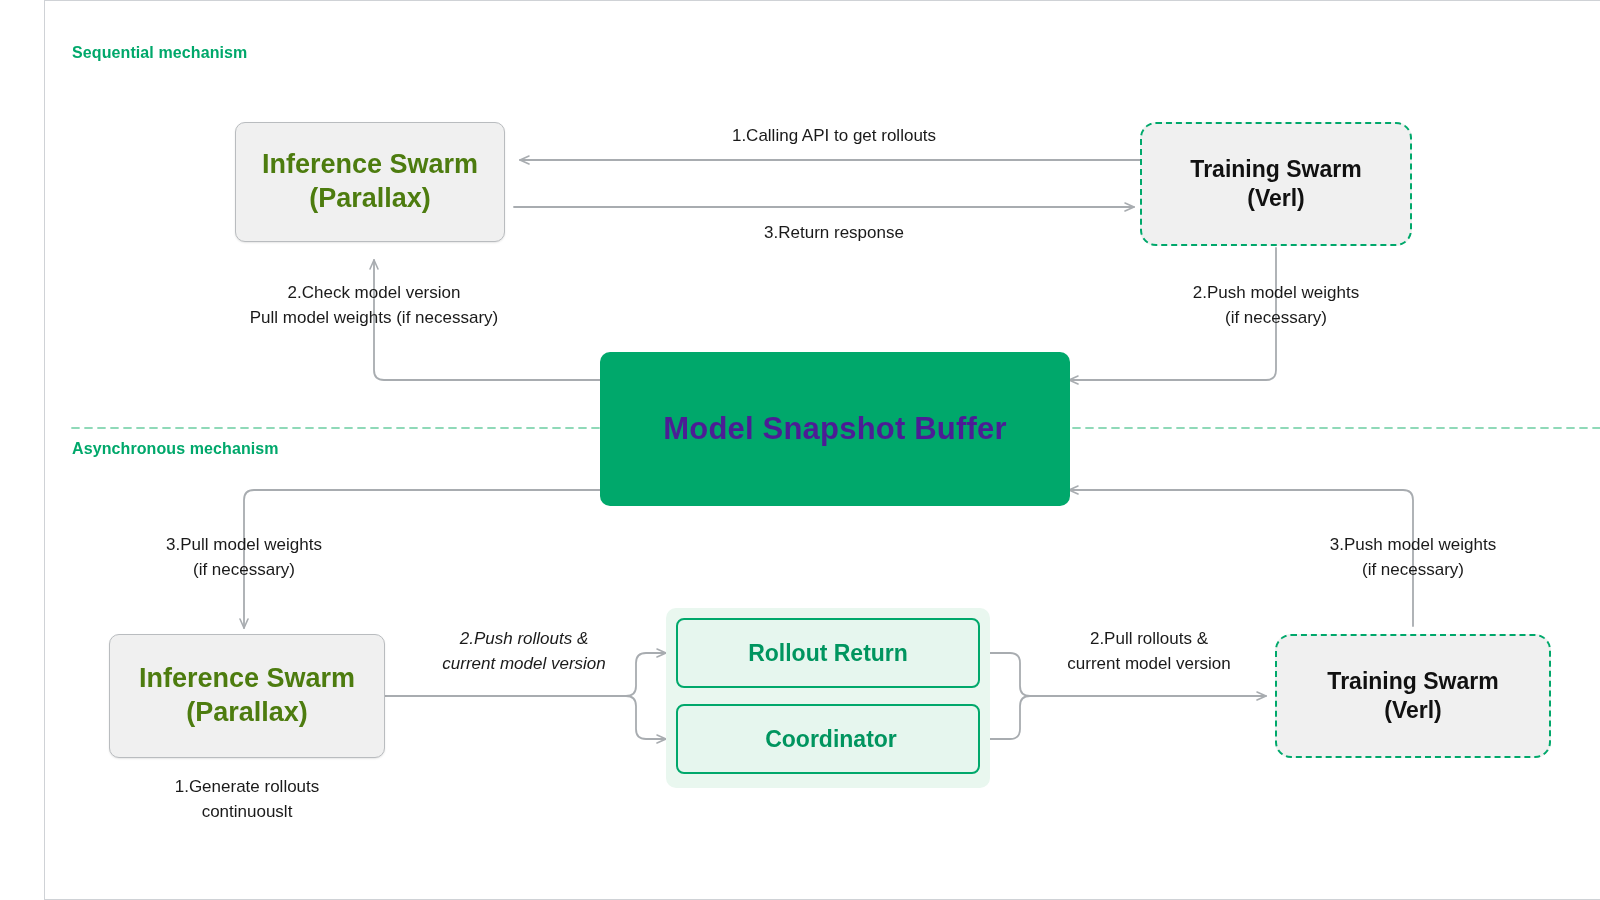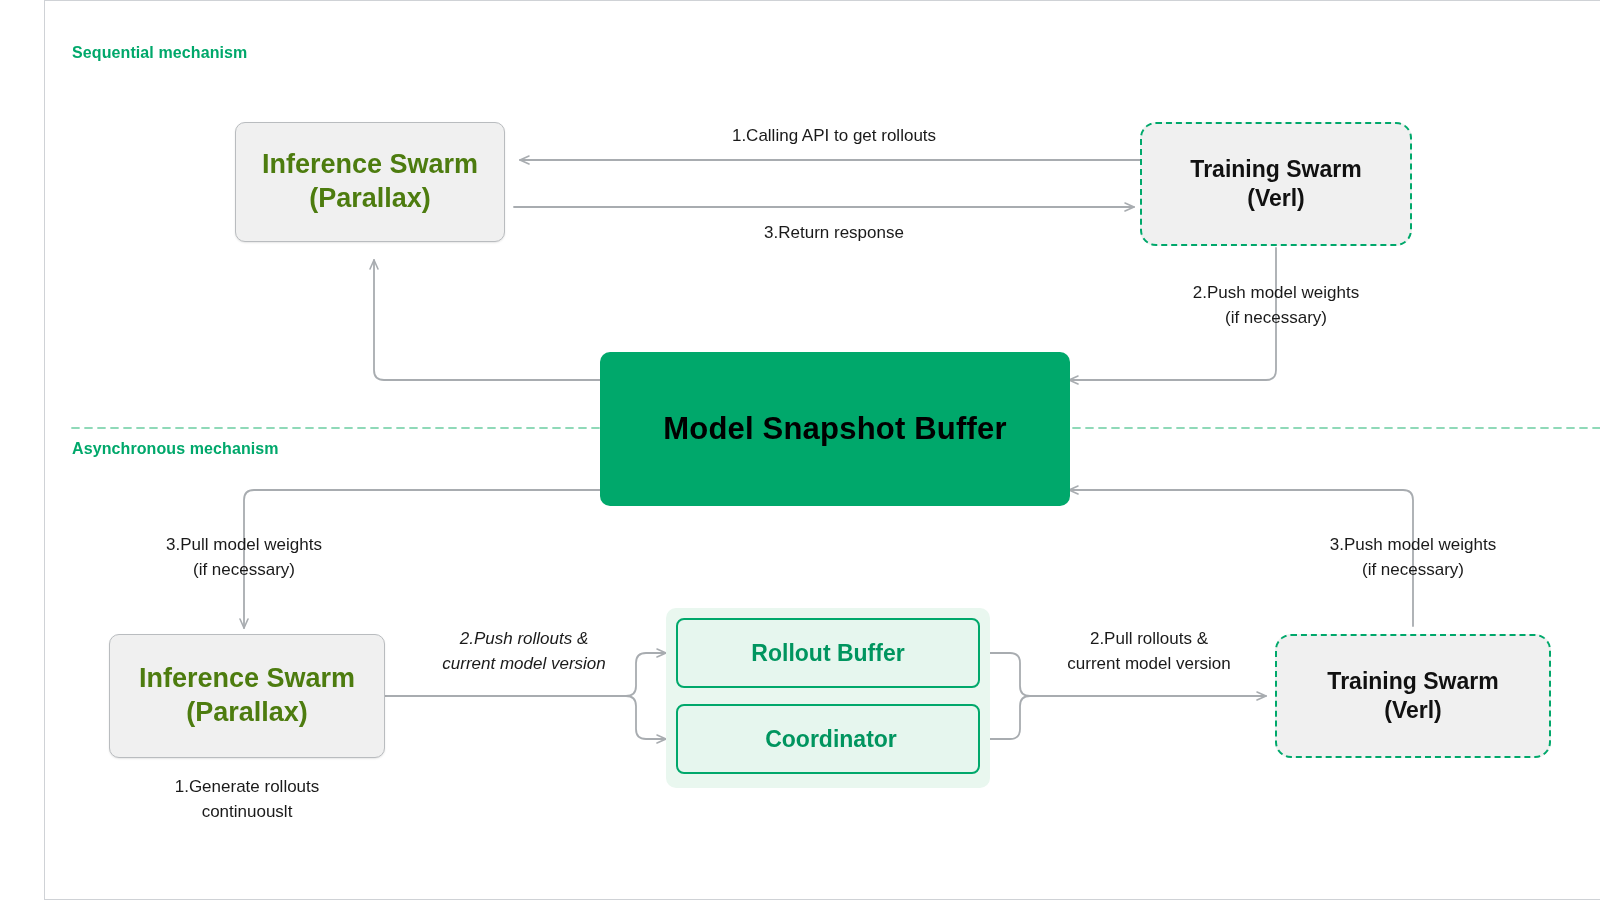--- a/index.html
+++ b/index.html
@@ -28,21 +28,21 @@
     background:#f0f0f0;border:1px solid #b9bcbf;
     box-shadow:0 1px 2px rgba(0,0,0,.10);
     font-size:27px;color:#4d7c0f;
   }
   .dash-node{
     background:#f0f0f0;border:2.5px dashed #00A86B;border-radius:16px;
     font-size:23px;color:#111111;
   }
   .buffer-node{
     background:#00A86B;border:none;border-radius:10px;
-    color:#000000;font-size:31px;letter-spacing:.2px;
+    color:#4c1d95;font-size:31px;letter-spacing:.2px;
   }
   .group-box{
     position:absolute;background:#e9f7ef;border-radius:10px;box-sizing:border-box;
   }
   .green-node{
     background:#e6f6ee;border:2px solid #00A86B;border-radius:8px;
     color:#00955F;font-size:23px;
   }
 
   .anno{
@@ -122,31 +122,33 @@
   <div class="node dash-node" style="left:1231px;top:634px;width:276px;height:124px;">
     <div class="ttl">
       <div>Training Swarm</div>
       <div>(Verl)</div>
     </div>
   </div>
 
   <div class="group-box" style="left:622px;top:608px;width:324px;height:180px;"></div>
 
   <div class="node green-node" style="left:632px;top:618px;width:304px;height:70px;">
-    <div class="ttl">Rollout Buffer</div>
+    <div class="ttl">Rollout Return</div>
   </div>
 
   <div class="node green-node" style="left:632px;top:704px;width:304px;height:70px;padding-left:6px;">
     <div class="ttl">Coordinator</div>
   </div>
 
   <div class="anno" style="left:600px;top:124px;width:380px;">1.Calling API to get rollouts</div>
 
   <div class="anno" style="left:620px;top:221px;width:340px;">3.Return response</div>
 
+  <div class="anno" style="left:155px;top:281px;width:350px;">2.Check model version
+Pull model weights (if necessary)</div>
 
   <div class="anno" style="left:1082px;top:281px;width:300px;">2.Push model weights
 (if necessary)</div>
 
   <div class="anno" style="left:50px;top:533px;width:300px;">3.Pull model weights
 (if necessary)</div>
 
   <div class="anno" style="left:1219px;top:533px;width:300px;">3.Push model weights
 (if necessary)</div>
 

